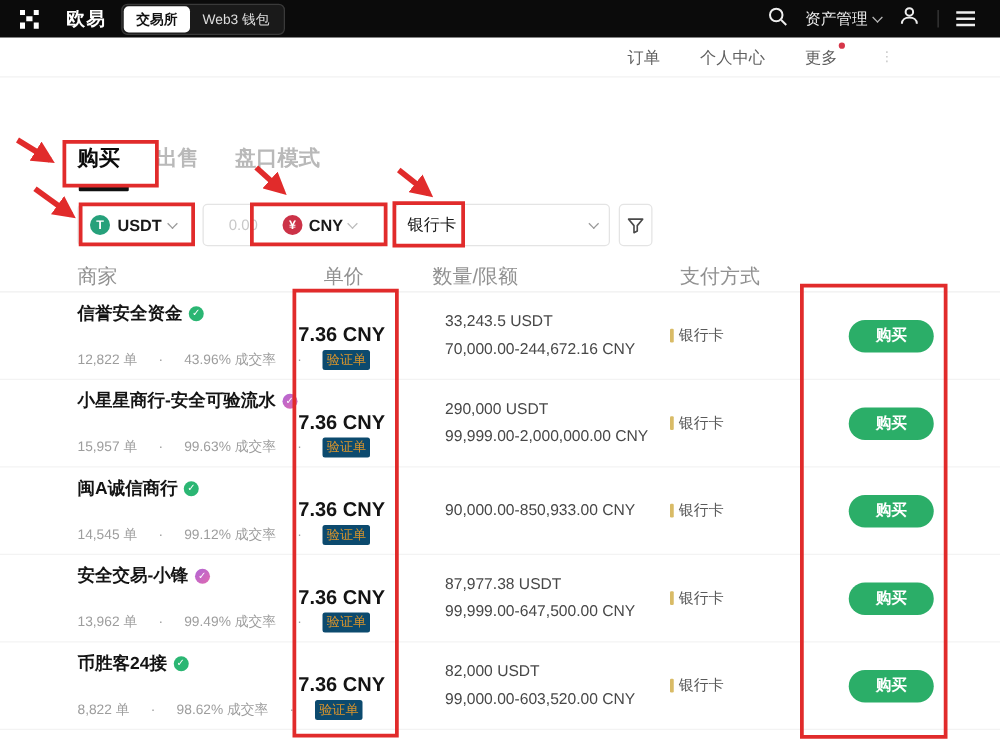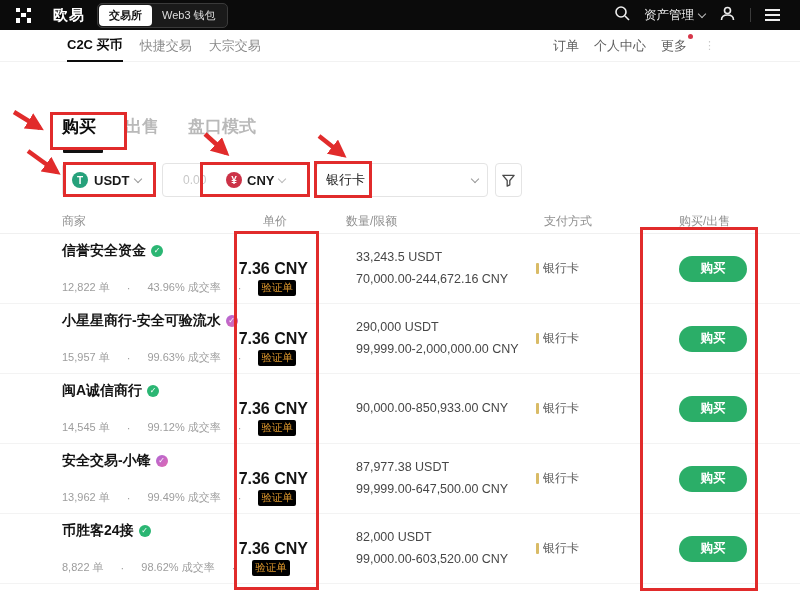--- a/index.html
+++ b/index.html
@@ -21,21 +21,21 @@
   .chev { width:6px; height:6px; border-right:1.5px solid #bbb; border-bottom:1.5px solid #bbb; transform:rotate(45deg); margin-top:-3px; }
   .tb-divider { width:1px; height:14px; background:#3c3c3c; }
   .burger { display:flex; flex-direction:column; gap:3px; }
   .burger i { display:block; width:15px; height:2px; background:#eee; }
 
   
   .subnav { height:32px; display:flex; align-items:center; padding:0 85px 0 67px; border-bottom:1px solid #f2f2f2; }
   .subnav-left { display:flex; gap:17px; align-items:center; }
   .subnav-item { font-size:13px; color:#8a8a8a; padding:7px 0 6px; white-space:nowrap; }
   .subnav-item.active { color:#0c0c0c; font-weight:bold; border-bottom:2px solid #0c0c0c; }
-  .subnav-right { margin-left:auto; display:flex; gap:15px; align-items:center;justify-content:center; }
+  .subnav-right { margin-left:auto; display:flex; gap:32px; align-items:center;justify-content:center; }
   .subnav-right .subnav-item { color:#5f5f5f; }
   .more-wrap { position:relative; }
   .red-dot { position:absolute; top:4px; right:-6px; width:5px; height:5px; border-radius:50%; background:#d63649; }
   .trail-dots { color:#c9c9c9; font-size:11px; margin-left:2px; }
 
   
   .main { position:relative; width:800px; height:533px; }
   .trade-tabs { position:absolute; left:62px; top:53px; display:flex; gap:29px; align-items:baseline; }
   .trade-tab { font-size:17px; font-weight:bold; color:#b9b9b9; }
   .trade-tab.active { color:#0b0b0b; }
@@ -54,34 +54,34 @@
   .amount-input::placeholder { color:#c8c8c8; }
   .usdt-sel { width:93px; }
   .bank-sel { width:172px; justify-content:flex-start; }
   .bank-sel .sel-label { font-weight:normal; font-size:13px; }
   .bank-sel .chev { margin-left:auto; }
   .funnel-btn { width:27px; border:1px solid #e4e4e4; border-radius:4px; background:#fff; display:flex; align-items:center; justify-content:center; }
 
   
   .cols { display:grid; grid-template-columns:172px 82px 220px 125px 1fr; padding-left:62px; }
   .thead { position:absolute; left:0; right:0; top:148px; height:24px; align-items:center; border-bottom:1px solid #f0f0f0; }
-  .th { font-size:12px; color:#919191; }
+  .th { font-size:16px; color:#919191; }
   .th-price { text-align:center; }
   .th-qty { padding-left:30px; }
   .th-pay { padding-left:8px; }
   .th-action { padding-left:18px; }
   .rows { position:absolute; left:0; right:0; top:172px; }
   .row { height:70px; align-items:center; border-bottom:1px solid #f3f3f3; }
   .m-name-line { display:flex; align-items:center; gap:5px; }
   .m-name { font-size:14px; font-weight:bold; color:#141414; white-space:nowrap; }
   .m-icon { width:12px; height:12px; border-radius:50%; color:#fff; font-size:8px; display:flex; align-items:center; justify-content:center; flex:0 0 auto; }
   .m-icon[data-color="green"] { background:#2bb673; }
   .m-icon[data-color="purple"] { background:linear-gradient(135deg,#b066d6,#e06ab0); }
   .m-stats { margin-top:20px; font-size:11px; color:#9d9d9d; display:flex; align-items:center; gap:17px; white-space:nowrap;text-align:right; }
-  .badge { color:#d9942b; background:#000000; padding:1px 3px; border-radius:2px; font-size:10.5px; }
+  .badge { color:#d9942b; background:#0c4a6e; padding:1px 3px; border-radius:2px; font-size:10.5px; }
   .cell-price { text-align:right; padding-right:8px; font-size:16px; font-weight:bold; color:#141414; }
   .cell-qty { padding-left:40px; font-size:12.5px; color:#474747; line-height:1.7; }
   .cell-pay { font-size:12px; color:#5a5a5a; display:flex; align-items:center; gap:4px; }
   .pay-bar { width:3px; height:11px; background:#d9bb66; border-radius:1px; }
   .buy-btn { width:68px; height:26px; border:none; border-radius:14px; background:#2bae68; color:#fff; font-size:12.5px; display:flex; align-items:center; justify-content:center; cursor:pointer; font-weight:bold; }
 
   
   .anno { position:absolute; border:3px solid #e12b2b; pointer-events:none; z-index:20; }
   .anno-tab   { left:50px;  top:112px; width:77px;  height:38px; }
   .anno-usdt  { left:63px;  top:162px; width:93px;  height:35px; }
@@ -133,25 +133,20 @@
     <span class="tb-divider"></span>
     <span class="burger">
         <i></i>
         <i></i>
         <i></i>
       </span>
   </div>
 </header>
 
 <nav class="subnav">
-  <div class="subnav-left">
-    <span class="subnav-item active">C2C 买币</span>
-    <span class="subnav-item">快捷交易</span>
-    <span class="subnav-item">大宗交易</span>
-  </div>
   <div class="subnav-right">
     <span class="subnav-item">订单</span>
     <span class="subnav-item">个人中心</span>
     <span class="subnav-item more-wrap">
       <span>更多</span>
       <span class="red-dot"></span>
     </span>
     <span class="trail-dots">⋮</span>
   </div>
 </nav>
@@ -186,21 +181,20 @@
           <path d="M2 2.5 h12 l-4.6 5.5 v4.6 l-2.8 1.4 v-6 z" fill="none" stroke="#4a4a4a" stroke-width="1.4" stroke-linejoin="round"></path>
         </svg>
     </div>
   </div>
 
   <div class="thead cols">
     <span class="th">商家</span>
     <span class="th th-price">单价</span>
     <span class="th th-qty">数量/限额</span>
     <span class="th th-pay">支付方式</span>
-    <span class="th th-action">购买/出售</span>
   </div>
 
   <div class="rows">
 
     <div class="row cols">
       <div>
         <div class="m-name-line">
           <span class="m-name">信誉安全资金</span>
           <span class="m-icon" data-color="green">✓</span>
         </div>

